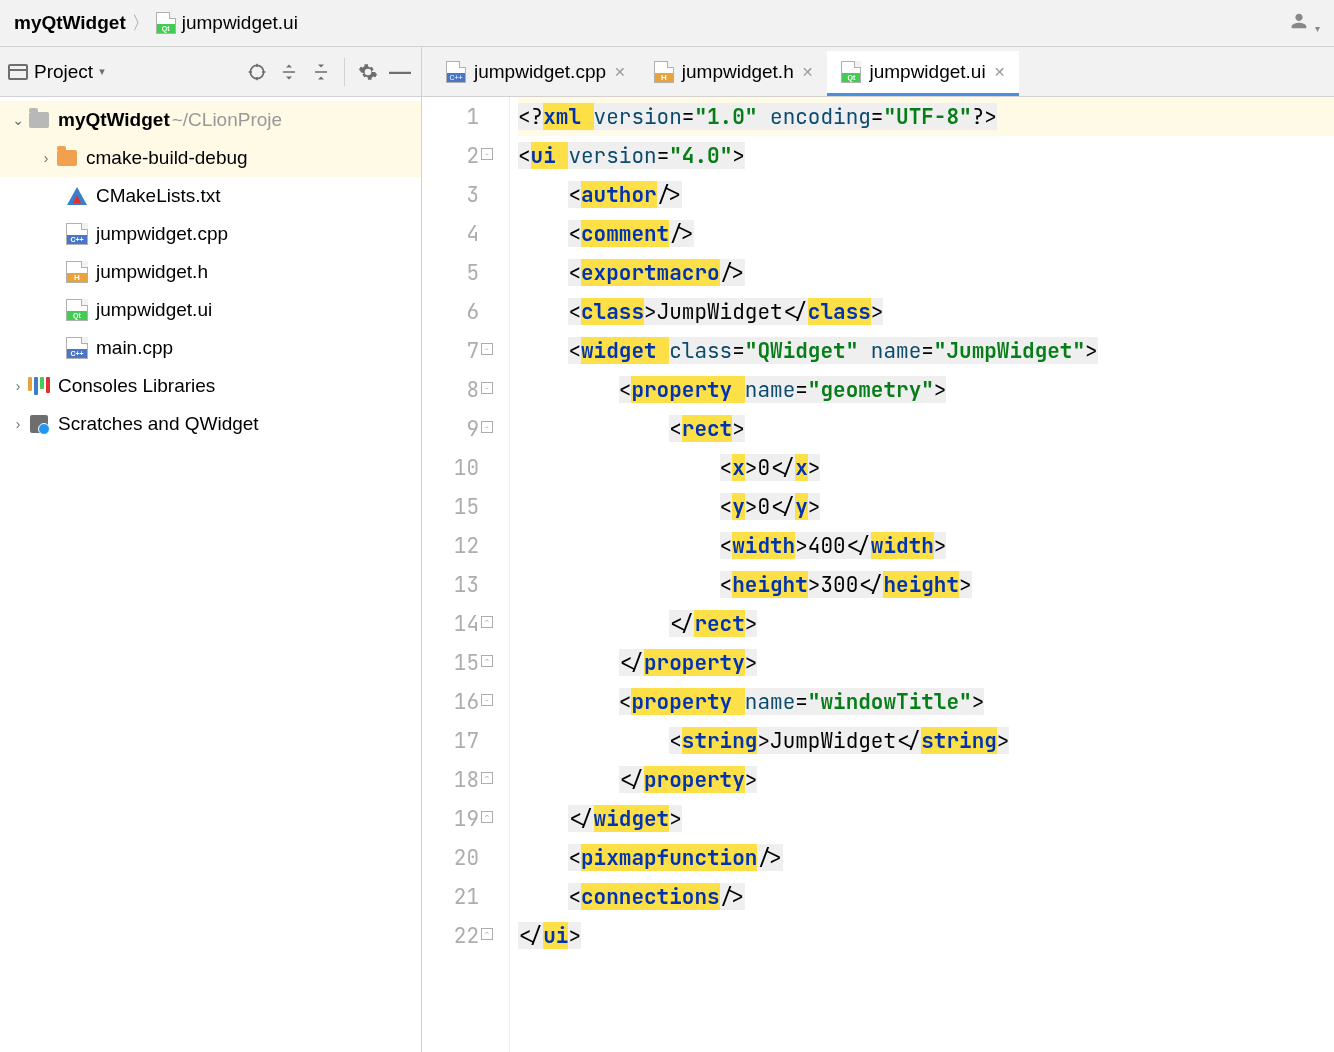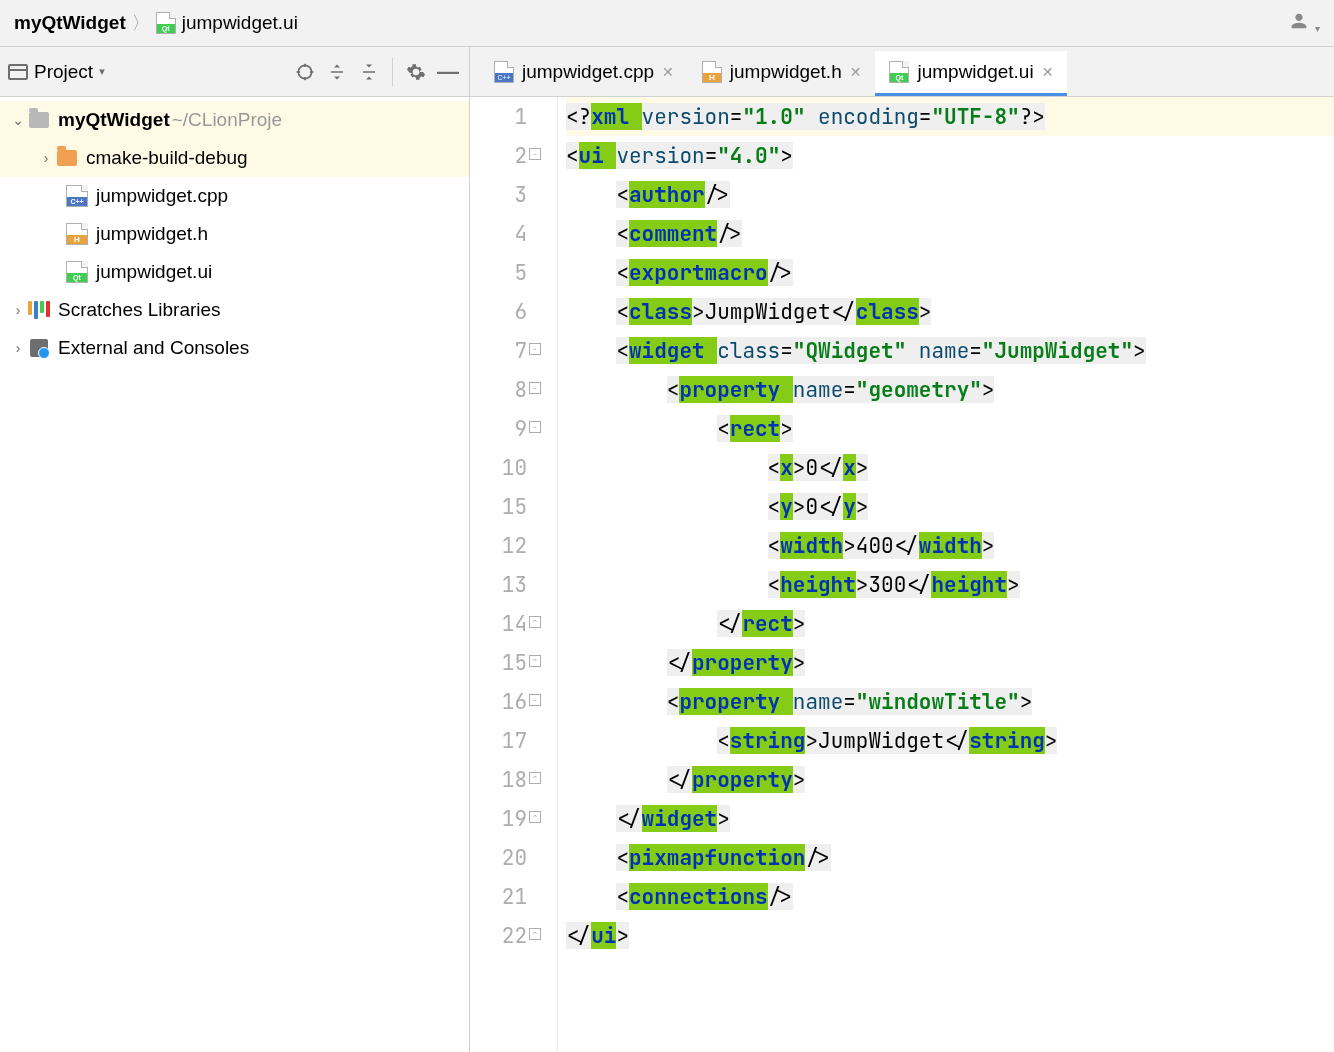--- a/index.html
+++ b/index.html
@@ -5,21 +5,21 @@
 * { margin: 0; padding: 0; box-sizing: border-box; }
 body { font-family: -apple-system, BlinkMacSystemFont, "Segoe UI", sans-serif; font-size: 16px; background: #fff; width: 1334px; height: 1052px; overflow: hidden; }
 .breadcrumb-bar { height: 47px; background: #f2f2f2; border-bottom: 1px solid #d1d1d1; display: flex; align-items: center; padding: 0 14px; justify-content: space-between; }
 .breadcrumb { display: flex; align-items: center; gap: 6px; }
 .breadcrumb .root { font-weight: 700; font-size: 19px; color: #000; }
 .breadcrumb .sep { color: #999; font-size: 18px; }
 .breadcrumb .crumb-item { display: flex; align-items: center; gap: 6px; font-size: 19px; color: #000; }
 .user-icon { color: #888; font-size: 18px; }
 
 .main { display: flex; height: calc(100% - 47px); }
-.sidebar { width: 470px; border-right: 1px solid #d1d1d1; display: flex; flex-direction: column; }
+.sidebar { width: 422px; border-right: 1px solid #d1d1d1; display: flex; flex-direction: column; }
 .sidebar-toolbar { height: 50px; background: #f2f2f2; border-bottom: 1px solid #d1d1d1; display: flex; align-items: center; padding: 0 8px; gap: 6px; }
 .proj-icon { width: 20px; height: 16px; border: 2px solid #6e6e6e; border-radius: 2px; display: inline-block; position: relative; }
 .proj-icon::after { content: ''; position: absolute; top: 3px; left: 0; right: 0; height: 2px; background: #6e6e6e; }
 .sidebar-toolbar .label { font-size: 19px; color: #000; }
 .sidebar-toolbar .tb-btn { width: 26px; height: 26px; display: flex; align-items: center; justify-content: center; color: #6e6e6e; cursor: pointer; }
 .sidebar-toolbar .spacer { flex: 1; }
 .sidebar-toolbar .divider { width: 1px; height: 28px; background: #d1d1d1; margin: 0 4px; }
 
 .tree { flex: 1; overflow: auto; padding-top: 4px; }
 .tree-row { display: flex; align-items: center; height: 38px; font-size: 19px; color: #000; white-space: nowrap; }
@@ -60,21 +60,21 @@
 
 .code-wrap { flex: 1; display: flex; overflow: auto; font-family: "JetBrains Mono", "Consolas", monospace; font-size: 21px; line-height: 39px; }
 .gutter { width: 88px; text-align: right; color: #adadad; padding-right: 30px; user-select: none; background: #fff; border-right: 1px solid #eee; }
 .gutter div { height: 39px; position: relative; }
 .fold-mark { position: absolute; right: -14px; top: 12px; width: 12px; height: 12px; border: 1px solid #adadad; font-size: 9px; line-height: 10px; text-align: center; color: #adadad; background: #fff; }
 .code { flex: 1; padding-left: 8px; white-space: pre; }
 .code-line { height: 39px; }
 .code-line.hl { background: #fffae6; }
 .cursor { display:inline-block; width:2px; height:24px; background:#000; vertical-align:middle; margin-right:-2px; }
 .t-pi { color: #000; background: #efefef; }
-.t-tag { color: #0033b3; font-weight: 700; background: #84cc16; }
+.t-tag { color: #0033b3; font-weight: 700; background: #fde047; }
 .t-attr { color: #0c4a6e; background: #efefef; }
 .t-str { color: #067d17; font-weight: 700; background: #efefef; }
 .t-txt { color: #000; background: #efefef; }
 .bg { background: #efefef; }
 </style>
 </head>
 <body>
 
 <div class="breadcrumb-bar">
   <div class="breadcrumb">
@@ -137,49 +137,59 @@
         <span class="path-hint">~/CLionProje</span>
       </div>
       <div class="tree-row sel" style="padding-left:36px;">
         <span class="arrow">›</span>
         <span class="icon">
             <span class="folder-orange"></span>
           </span>
         <span>cmake-build-debug</span>
       </div>
       <div class="tree-row" style="padding-left:66px;">
+        <span class="icon">
+            <span class="cmake-icon"></span>
+          </span>
+        <span>CMakeLists.txt</span>
+      </div>
+      <div class="tree-row" style="padding-left:66px;">
         <span class="icon file-cpp"></span>
         <span>jumpwidget.cpp</span>
       </div>
       <div class="tree-row" style="padding-left:66px;">
         <span class="icon file-h"></span>
         <span>jumpwidget.h</span>
       </div>
       <div class="tree-row" style="padding-left:66px;">
         <span class="icon file-qt"></span>
         <span>jumpwidget.ui</span>
       </div>
+      <div class="tree-row" style="padding-left:66px;">
+        <span class="icon file-cpp"></span>
+        <span>main.cpp</span>
+      </div>
       <div class="tree-row" style="padding-left:8px;">
         <span class="arrow">›</span>
         <span class="icon">
             <span class="lib-icon">
               <span></span>
               <span></span>
               <span></span>
               <span></span>
             </span>
           </span>
-        <span>Scratches Libraries</span>
+        <span>Consoles Libraries</span>
       </div>
       <div class="tree-row" style="padding-left:8px;">
         <span class="arrow">›</span>
         <span class="icon">
             <span class="scratch-icon"></span>
           </span>
-        <span>External and Consoles</span>
+        <span>Scratches and QWidget</span>
       </div>
     </div>
   </div>
 
   <div class="editor-area">
     <div class="tabs" id="tabs-container">
         <div class="tab">
           <span class="icon file-cpp"></span>
           <span>jumpwidget.cpp</span>
           <span class="close">✕</span>

